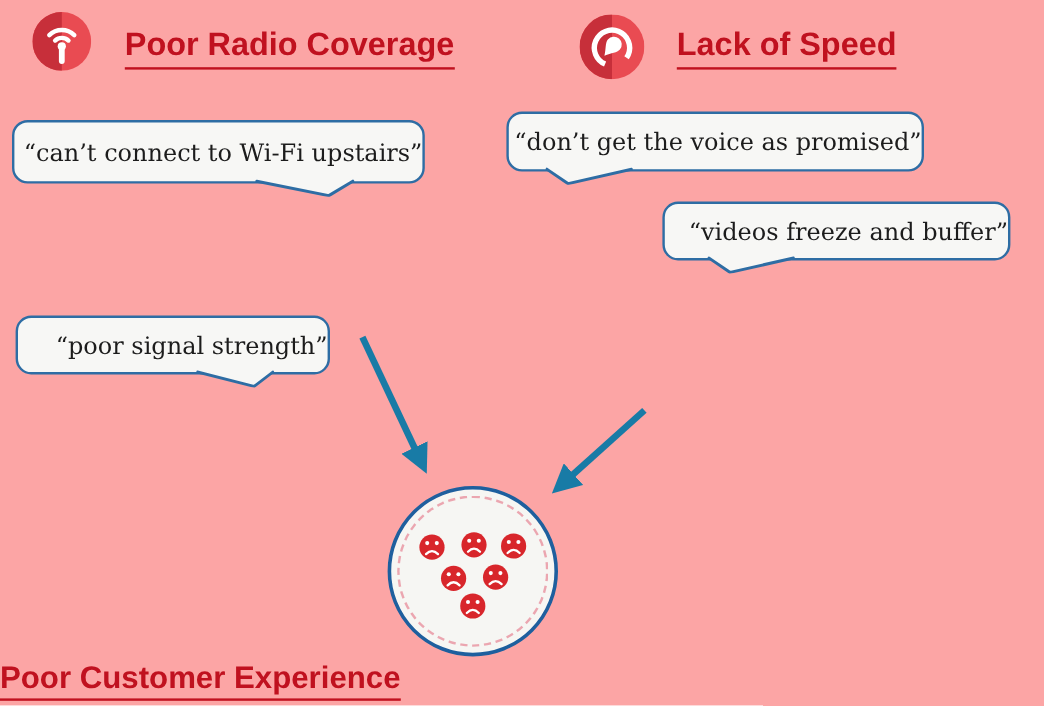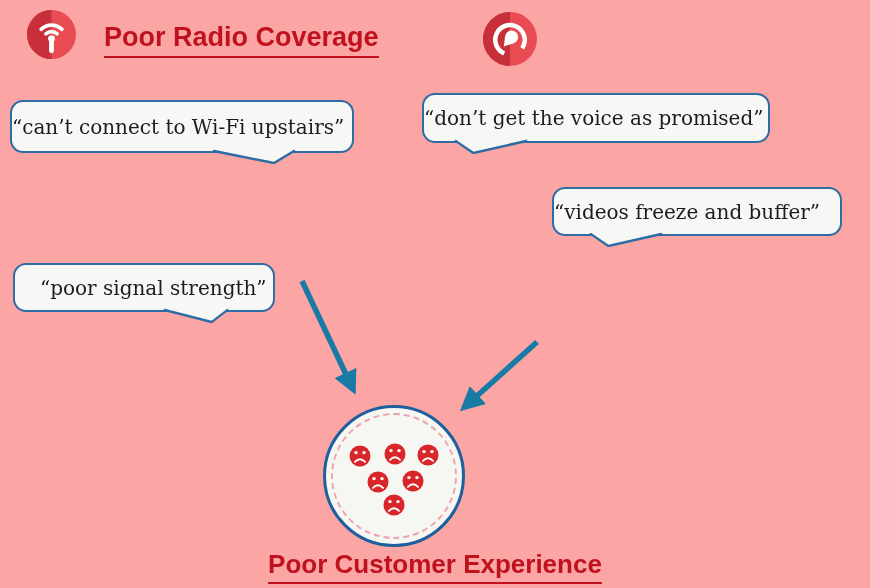--- a/index.html
+++ b/index.html
@@ -10,49 +10,49 @@
   
   .hicon{position:absolute;}
   .htitle{
     position:absolute;color:#c0111f;font-weight:bold;font-size:27px;
     border-bottom:2px solid #c0111f;padding-bottom:3px;letter-spacing:0px;
     font-family:"Liberation Sans",sans-serif;white-space:nowrap;
   }
   
   .bubble{
     position:absolute;background:#f7f7f5;border:2.5px solid #2e6da4;border-radius:13px;
-    display:flex;align-items:center;justify-content:flex-start;
+    display:flex;align-items:center;justify-content:flex-end;
     font-family:"DejaVu Serif","Liberation Serif",serif;font-size:20px;color:#1c1c1c;
     white-space:nowrap;box-sizing:border-box;
   }
   .tail{position:absolute;bottom:-13px;height:20px;width:84px;}
   .tail svg{display:block;width:100%;height:100%;}
   .tail-fill{fill:#f7f7f5;}
   .tail-line{fill:none;stroke:#2e6da4;stroke-width:2.5;stroke-linejoin:round;stroke-linecap:round;}
   .b1{left:10px;top:100px;width:344px;height:53px;}   .b1 .tail{left:200px;}
   .b2{left:97px;top:182px;width:275px;height:50px;}   .b2 .tail{left:155px;width:74px;}
   .b3{left:13px;top:263px;width:262px;height:49px;padding-left:25px;}   .b3 .tail{left:148px;width:66px;}
   .b4{left:422px;top:93px;width:348px;height:50px;}   .b4 .tail{left:30px;width:74px;}
-  .b5{left:552px;top:168px;width:290px;height:49px;margin-top:19px;}  .b5 .tail{left:35px;width:74px;}
+  .b5{left:552px;top:168px;width:290px;height:49px;}  .b5 .tail{left:35px;width:74px;}
   .b6{left:442px;top:248px;width:231px;height:50px;}  .b6 .tail{left:34px;width:66px;}
   .b7{left:573px;top:320px;width:287px;height:48px;}  .b7 .tail{left:36px;width:74px;}
   
   #arrows{position:absolute;left:0;top:0;width:870px;height:588px;pointer-events:none;}
   
   .outcome-circle{
     position:absolute;left:323px;top:405px;width:142px;height:142px;border-radius:50%;
     border:3.5px solid #1e5f9e;background:#f6f6f3;box-sizing:border-box;
   }
   .dashed-ring{
     position:absolute;left:5px;top:5px;right:5px;bottom:5px;border-radius:50%;
     border:2.5px dashed #eba6b0;box-sizing:border-box;
   }
   .faces{position:absolute;left:0;top:0;width:135px;height:135px;}
   .outcome-title{
-    position:absolute;left:0;top:549px;width:870px;display:flex;justify-content:center;
+    position:absolute;left:0;top:549px;width:870px;display:flex;justify-content:flex-start;
   }
   .outcome-title span{
     color:#c0111f;font-weight:bold;font-size:26px;border-bottom:2.5px solid #c0111f;
     padding-bottom:2px;font-family:"Liberation Sans",sans-serif;white-space:nowrap;
   }
 </style>
 </head>
 <body>
 
 <div id="canvas">
@@ -72,20 +72,21 @@
   <div class="hicon" style="left:483px;top:12px;width:54px;height:54px;">
     <svg viewBox="0 0 66 66" width="54" height="54">
       <circle cx="33" cy="33" r="33" fill="#e94b52"></circle>
       <path d="M33,0 A33,33 0 0 0 33,66 Z" fill="#c72f3a"></path>
       <circle cx="33" cy="34" r="18" stroke="#ffffff" stroke-width="5.5" fill="none" stroke-dasharray="88 25" transform="rotate(113 33 34)"></circle>
       <g transform="rotate(220 33 33)">
         <path d="M33,21 C36.5,28 41,31.5 41,36 A8,8 0 1 1 25,36 C25,31.5 29.5,28 33,21 Z" fill="#ffffff"></path>
       </g>
     </svg>
   </div>
+  <div class="htitle" style="left:564px;top:22px;">Lack of Speed</div>
 
   <div class="bubble b1">
     <span>“can’t connect to Wi-Fi upstairs”</span>
     <div class="tail">
       <svg viewBox="0 0 84 20" preserveAspectRatio="none">
         <polygon class="tail-fill" points="2,0 82,0 82,7 62,19 2,7"></polygon>
         <polyline class="tail-line" points="2,7 62,19 82,7"></polyline>
       </svg>
     </div>
   </div>

